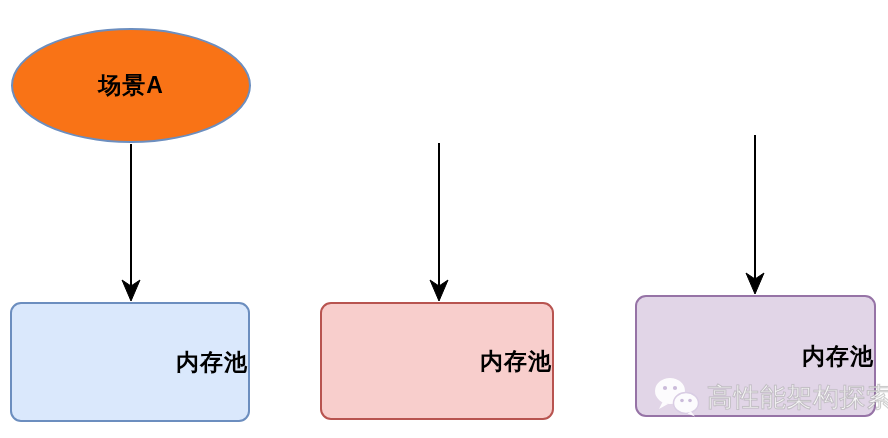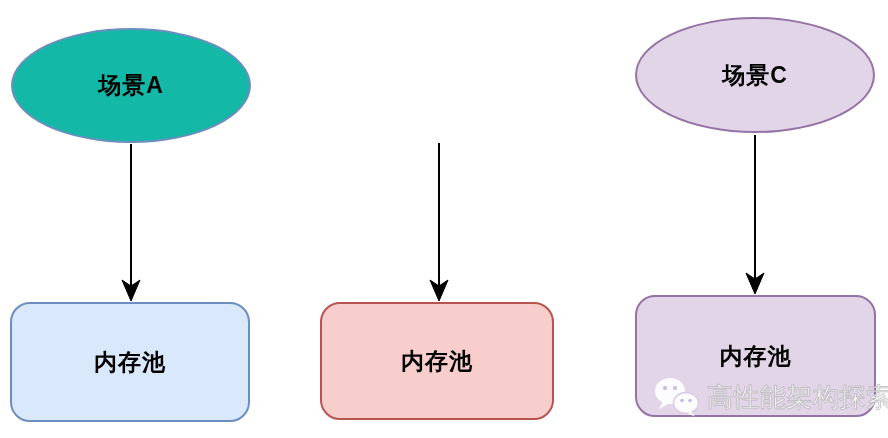--- a/index.html
+++ b/index.html
@@ -18,21 +18,21 @@
     justify-content: center;
     box-sizing: border-box;
     border: 2px solid #000;
     color: #000;
     font-size: 23px;
     font-weight: 700;
     letter-spacing: 1px;
     text-align: center;
   }
   .ellipse { border-radius: 50%; }
-  .rect { border-radius: 20px; }
+  .rect { border-radius: 11px; justify-content: flex-end; }
 
   #node-scenario-a { left: 11px;  top: 28px; width: 240px; height: 115px; }
   #node-scenario-b { left: 319px; top: 24px; width: 240px; height: 118px; }
   #node-scenario-c { left: 635px; top: 17px; width: 240px; height: 116px; }
 
   #node-pool-a { left: 10px;  top: 302px; width: 240px; height: 120px; }
   #node-pool-b { left: 320px; top: 302px; width: 234px; height: 118px; }
   #node-pool-c { left: 635px; top: 295px; width: 241px; height: 122px; }
 
   .arrow-layer {
@@ -60,28 +60,25 @@
     -webkit-text-stroke: 1px rgba(150,150,150,0.45);
     text-shadow: 0 0 1px rgba(140,140,140,0.45);
     letter-spacing: 0.5px;
   }
 </style>
 </head>
 <body>
 
 <div class="canvas">
 
-  <div class="node ellipse" id="node-scenario-a" style="background-color: #14b8a6; border-color: rgb(108, 142, 191); text-align: center;">
+  <div class="node ellipse" id="node-scenario-a" style="background-color: #f97316; border-color: rgb(108, 142, 191); text-align: center;">
     <span>场景A</span>
   </div>
 
 
-  <div class="node ellipse" id="node-scenario-c" style="background-color: rgb(225, 213, 231); border-color: rgb(150, 115, 166);">
-    <span>场景C</span>
-  </div>
 
   <div class="node rect" id="node-pool-a" style="background-color: rgb(218, 232, 252); border-color: rgb(108, 142, 191);">
     <span>内存池</span>
   </div>
 
   <div class="node rect" id="node-pool-b" style="background-color: rgb(248, 206, 204); border-color: rgb(184, 84, 80);">
     <span>内存池</span>
   </div>
 
   <div class="node rect" id="node-pool-c" style="background-color: rgb(225, 213, 231); border-color: rgb(150, 115, 166);">

